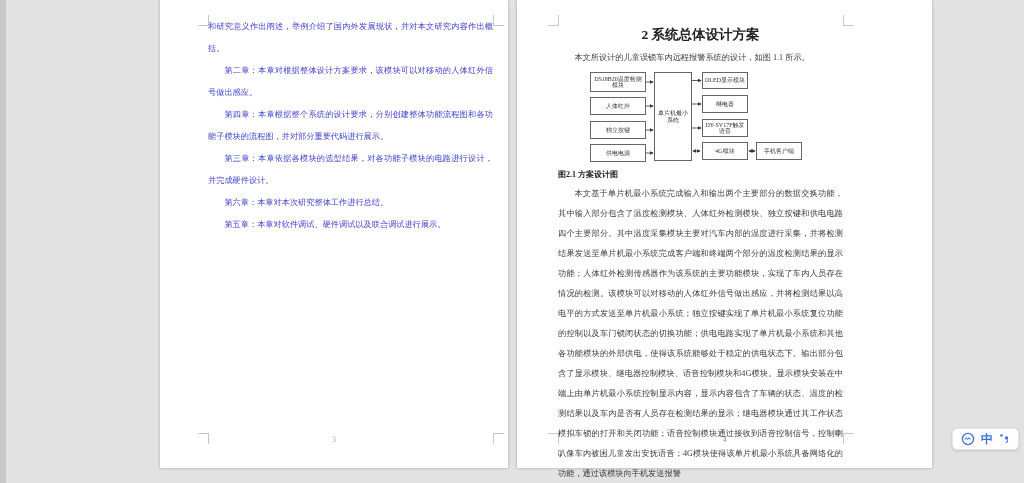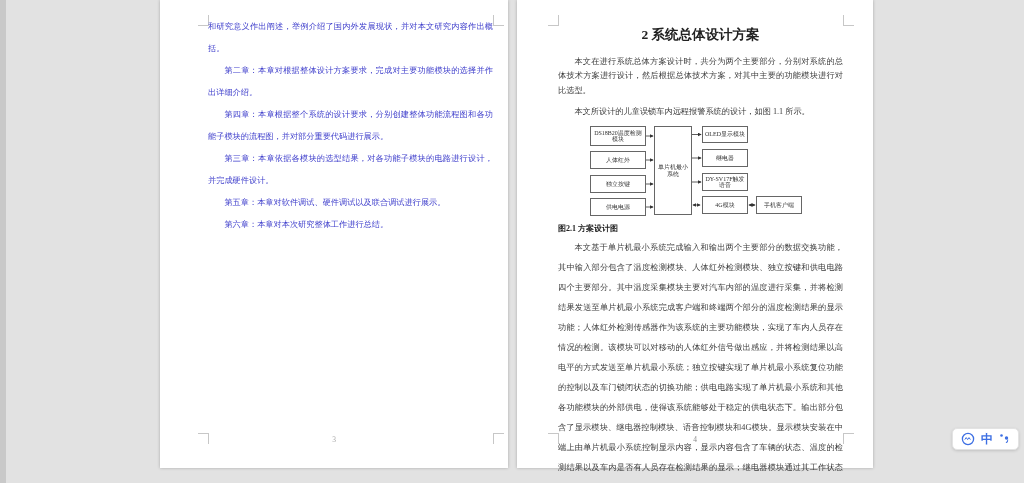--- a/index.html
+++ b/index.html
@@ -4,21 +4,21 @@
 <style>
   html,body{margin:0;padding:0;}
   body{
     width:1024px;height:483px;overflow:hidden;position:relative;
     background:#e2e2e2;
     font-family:"Liberation Serif","DejaVu Serif",serif;
   }
   .edge-strip{position:absolute;left:0;top:0;width:6px;height:483px;background:#c9c9c9;}
   .page{position:absolute;top:0;height:468px;background:#ffffff;box-shadow:0 0 3px rgba(0,0,0,.25);}
   .page-left{left:160px;width:348px;}
-  .page-right{left:517px;width:356px;}
+  .page-right{left:517px;width:415px;}
   
   .cm{position:absolute;width:10px;height:10px;border:0 solid #c7c7c7;}
   .cm.tl{border-right-width:1px;border-bottom-width:1px;}
   .cm.tr{border-left-width:1px;border-bottom-width:1px;}
   .cm.bl{border-right-width:1px;border-top-width:1px;}
   .cm.br{border-left-width:1px;border-top-width:1px;}
   
   .ltext{position:absolute;left:48px;top:16px;width:285px;color:#3d3dcb;
     font-size:8.2px;line-height:22px;text-align:justify;}
   .ltext p{margin:0;}
@@ -53,38 +53,37 @@
 
 <div class="edge-strip"></div>
 
 <div class="page page-left">
   <div class="cm tl" style="left:38px;top:15px;"></div>
   <div class="cm tr" style="left:333px;top:15px;"></div>
   <div class="cm bl" style="left:38px;top:433px;"></div>
   <div class="cm br" style="left:333px;top:433px;"></div>
   <div class="ltext">
     <p>和研究意义作出阐述，举例介绍了国内外发展现状，并对本文研究内容作出概括。</p>
-    <p class="ind">第二章：本章对根据整体设计方案要求，完成对主要功能模块的选择并作出详细介绍。</p>
+    <p class="ind">第二章：本章对根据整体设计方案要求，该模块可以对移动的人体红外信号做出感应。</p>
     <p class="ind">第四章：本章根据整个系统的设计要求，分别创建整体功能流程图和各功能子模块的流程图，并对部分重要代码进行展示。</p>
     <p class="ind">第三章：本章依据各模块的选型结果，对各功能子模块的电路进行设计，并完成硬件设计。</p>
+    <p class="ind">第六章：本章对本次研究整体工作进行总结。</p>
     <p class="ind">第五章：本章对软件调试、硬件调试以及联合调试进行展示。</p>
-    <p class="ind">第六章：本章对本次研究整体工作进行总结。</p>
   </div>
   <div class="pageno">3</div>
 </div>
 
 <div class="page page-right">
   <div class="cm tl" style="left:31px;top:15px;"></div>
   <div class="cm tr" style="left:326px;top:15px;"></div>
   <div class="cm bl" style="left:31px;top:433px;"></div>
   <div class="cm br" style="left:326px;top:433px;"></div>
 
   <div class="rtext">
     <h1 class="rtitle">2 系统总体设计方案</h1>
-    <p class="body-p p1">本文在进行系统总体方案设计时，共分为两个主要部分，分别对系统的总体技术方案进行设计，然后根据总体技术方案，对其中主要的功能模块进行对比选型。</p>
     <p class="body-p p2">本文所设计的儿童误锁车内远程报警系统的设计，如图 1.1 所示。</p>
 
     <div class="fig">
       <svg width="212" height="92">
         <defs>
           <marker id="ah" viewBox="0 0 6 6" refX="5" refY="3" markerWidth="5" markerHeight="5" orient="auto-start-reverse">
             <path d="M0,0 L6,3 L0,6 z" fill="#333"></path>
           </marker>
         </defs>
         <line x1="56" y1="10" x2="63" y2="10" stroke="#333" stroke-width="0.8" marker-end="url(#ah)"></line>

